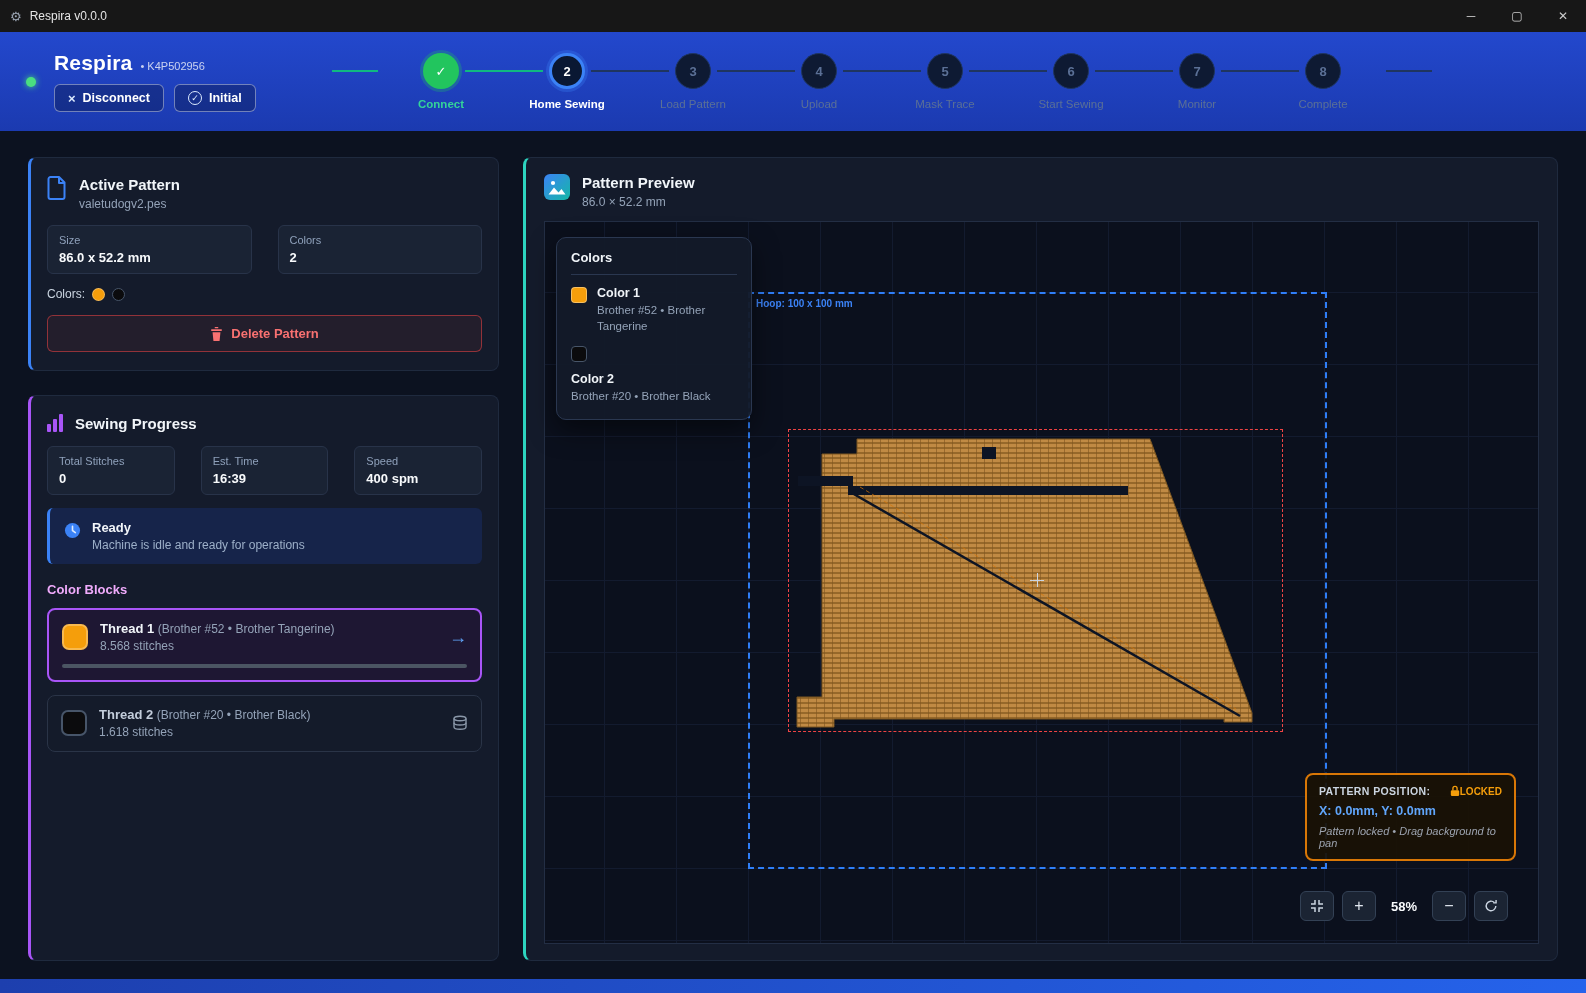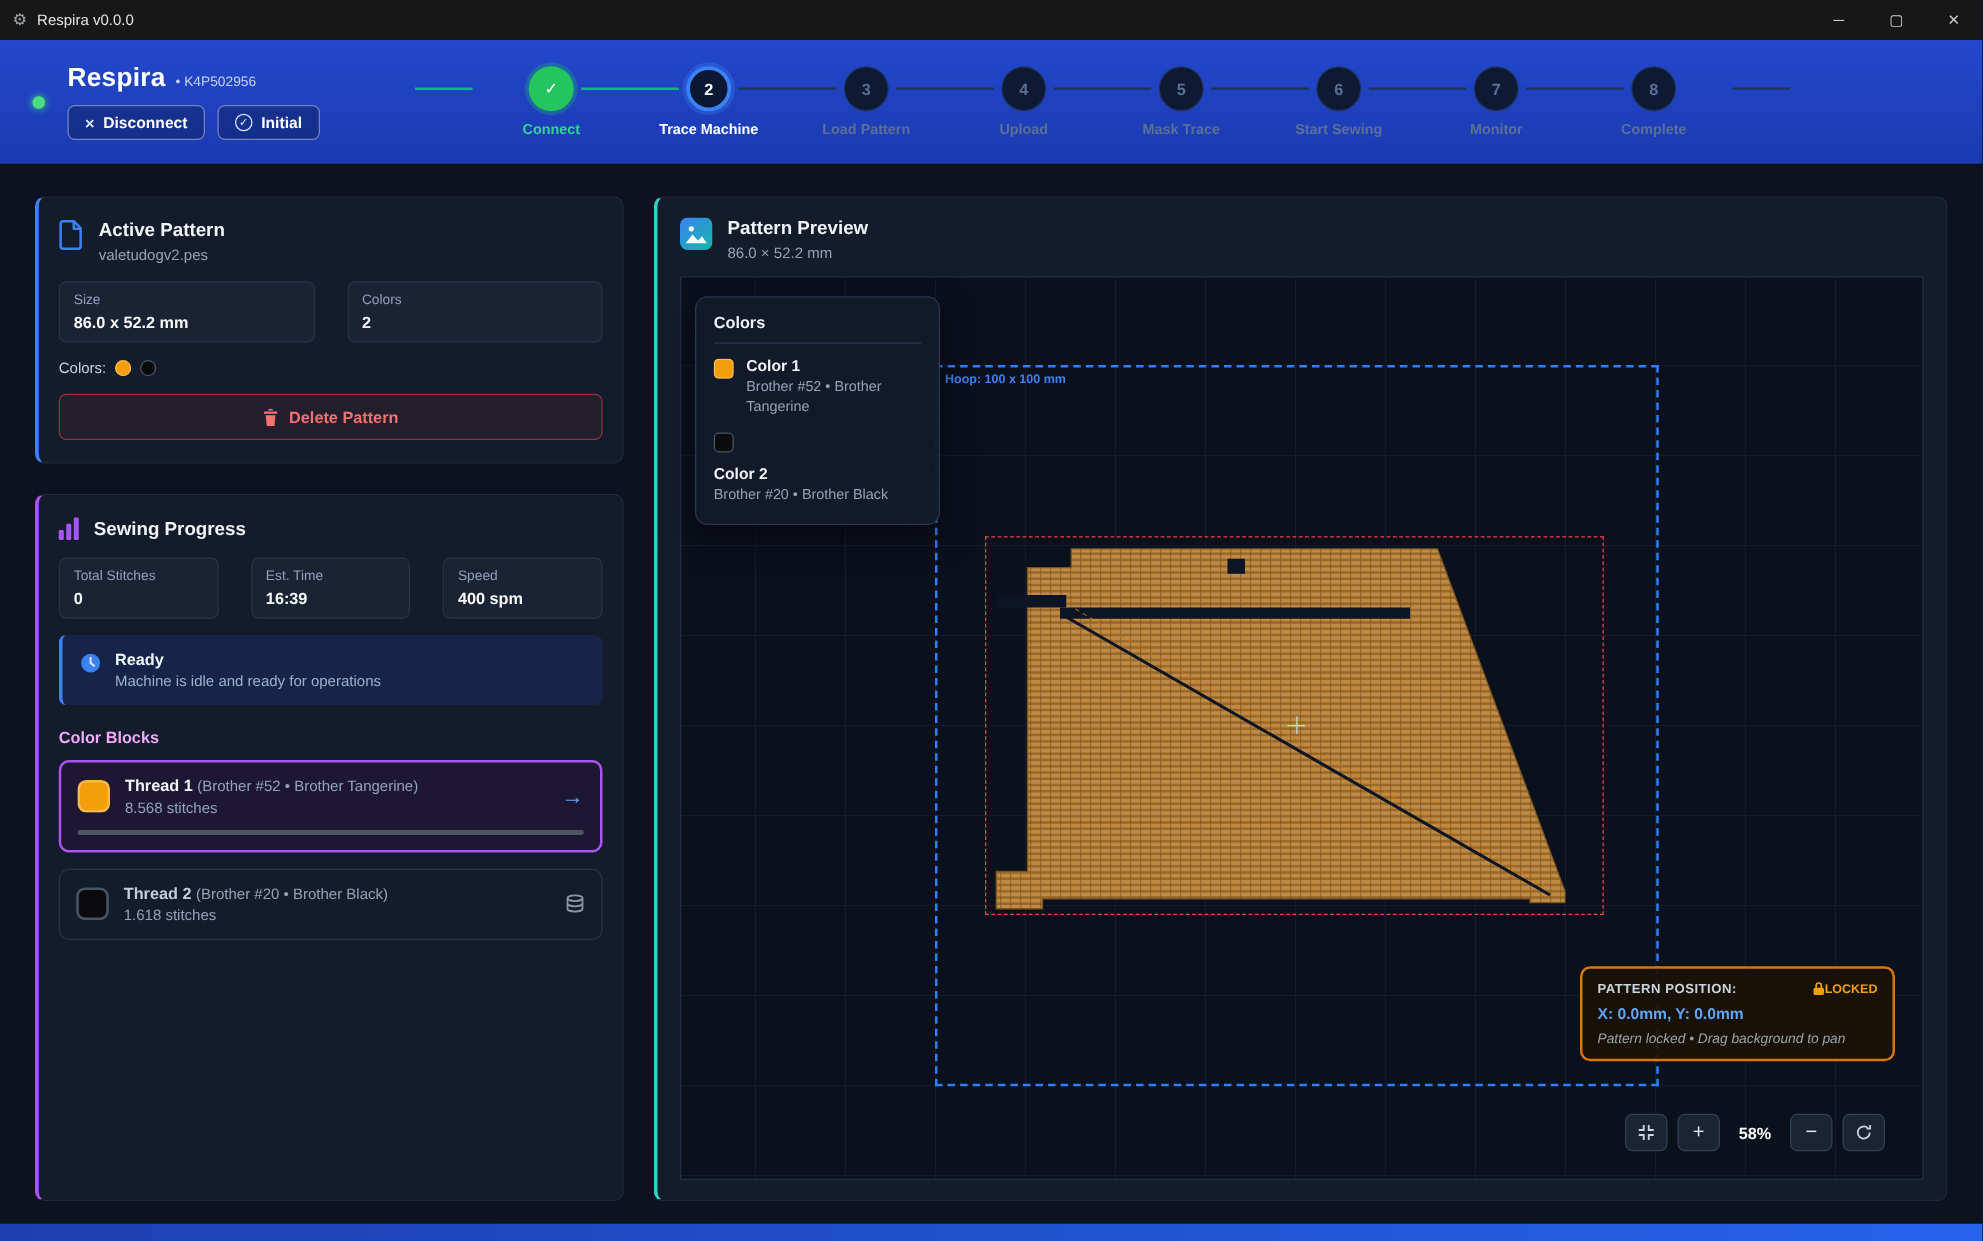--- a/index.html
+++ b/index.html
@@ -34,21 +34,21 @@
   .stepper { display:flex; margin-left:auto; margin-right:128px; position:relative; align-items:flex-start; }
   .edge-line { width:46px; height:2px; margin-top:17px; background:#1f3560; flex:0 0 auto; }
   .edge-line.green { background:#10b981; }
   .step { width:126px; display:flex; flex-direction:column; align-items:center; position:relative; }
   .step:not(:first-of-type)::before { content:''; position:absolute; top:17px; right:calc(50% + 24px); width:calc(100% - 48px); height:2px; background:#1f3560; }
   .step.line-green::before { background:#10b981; }
   .step-circle { width:36px; height:36px; border-radius:50%; display:flex; align-items:center; justify-content:center; font-size:13px; font-weight:bold; z-index:1; }
   .step.completed .step-circle { background:#22c55e; color:#fff; box-shadow:0 0 0 3px rgba(34,197,94,.28); }
   .step.active .step-circle { background:#0a1833; border:3px solid #3b82f6; color:#fff; box-shadow:0 0 0 3px rgba(59,130,246,.3); }
   .step.pending .step-circle { background:#0e1a33; border:1px solid #1f3560; color:#5b7096; }
-  .step-label { margin-top:9px; font-size:11.5px;font-weight:bold; }
+  .step-label { margin-top:9px; font-size:11.5px; }
   .step.completed .step-label { color:#34d399; font-weight:600; }
   .step.active .step-label { color:#ffffff; font-weight:bold; }
   .step.pending .step-label { color:#5b7096; }
 
   
   .content { flex:1; display:flex; gap:24px; padding:26px 28px 18px; min-height:0; }
   .left-col { width:471px; display:flex; flex-direction:column; gap:24px; flex:0 0 auto; }
   .main-col { flex:1; min-width:0; display:flex; }
 
   .card { background:#141b2b; border:1px solid #1f2a3e; border-radius:8px; padding:18px 16px; }
@@ -111,21 +111,21 @@
 
   .colors-panel { position:absolute; left:30px; top:79px; width:196px; background:rgba(19,26,41,.96); border:1px solid #2a3750;
     border-radius:10px; padding:12px 14px; z-index:5; box-shadow:0 10px 26px rgba(0,0,0,.5); }
   .colors-panel-title { font-size:13px; font-weight:bold; color:#f1f5f9; padding-bottom:9px; border-bottom:1px solid #2a3750; margin-bottom:11px; }
   .color-item { display:flex; gap:10px; margin-bottom:11px; align-items:flex-start; }
   .color-item:last-child { margin-bottom:2px;flex-direction:column; }
   .mini-swatch { width:16px; height:16px; border-radius:4px; border:1.5px solid rgba(255,255,255,.35); flex:0 0 auto; margin-top:1px; }
   .color-name { font-size:12.5px; font-weight:bold; color:#f1f5f9; }
   .color-desc { font-size:11.5px; color:#94a3b8; margin-top:3px; line-height:1.35; }
 
-  .pos-overlay { position:absolute; right:22px; top:551px; width:252px; background:rgba(26,17,4,.93); border:2px solid #d97706;
+  .pos-overlay { position:absolute; right:22px; top:551px; width:211px; background:rgba(26,17,4,.93); border:2px solid #d97706;
     border-radius:8px; padding:10px 12px; z-index:5; }
   .pos-row1 { display:flex; justify-content:space-between; align-items:center; }
   .pos-title { font-size:10.5px; font-weight:bold; color:#cbd5e1; letter-spacing:.4px; }
   .pos-locked { display:flex; align-items:center; gap:0; font-size:10px; font-weight:bold; color:#f59e0b; }
   .pos-coords { font-size:12.5px; font-weight:bold; color:#60a5fa; margin-top:7px; }
   .pos-hint { font-size:11px; font-style:italic; color:#9ca3af; margin-top:7px; }
 
   .zoom-controls { position:absolute; right:30px; bottom:22px; display:flex; gap:8px; align-items:center; z-index:5; }
   .zoom-btn { width:34px; height:30px; background:#1b2433; border:1px solid #334155; border-radius:6px; color:#e2e8f0;
     display:flex; align-items:center; justify-content:center; font-size:16px; cursor:pointer; font-family:inherit; }
@@ -172,21 +172,21 @@
     <div class="step completed">
       <div class="step-circle">
           <span>✓</span>
         </div>
       <div class="step-label">Connect</div>
     </div>
     <div class="step active line-green">
       <div class="step-circle">
           <span>2</span>
         </div>
-      <div class="step-label">Trace Machine</div>
+      <div class="step-label">Home Sewing</div>
     </div>
     <div class="step pending">
       <div class="step-circle">
           <span>3</span>
         </div>
       <div class="step-label">Load Pattern</div>
     </div>
     <div class="step pending">
       <div class="step-circle">
           <span>4</span>

